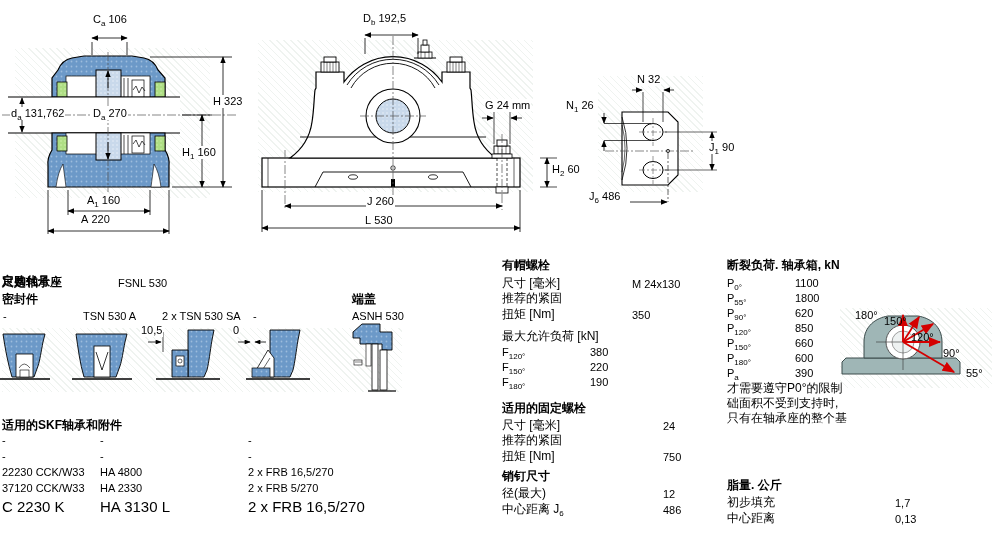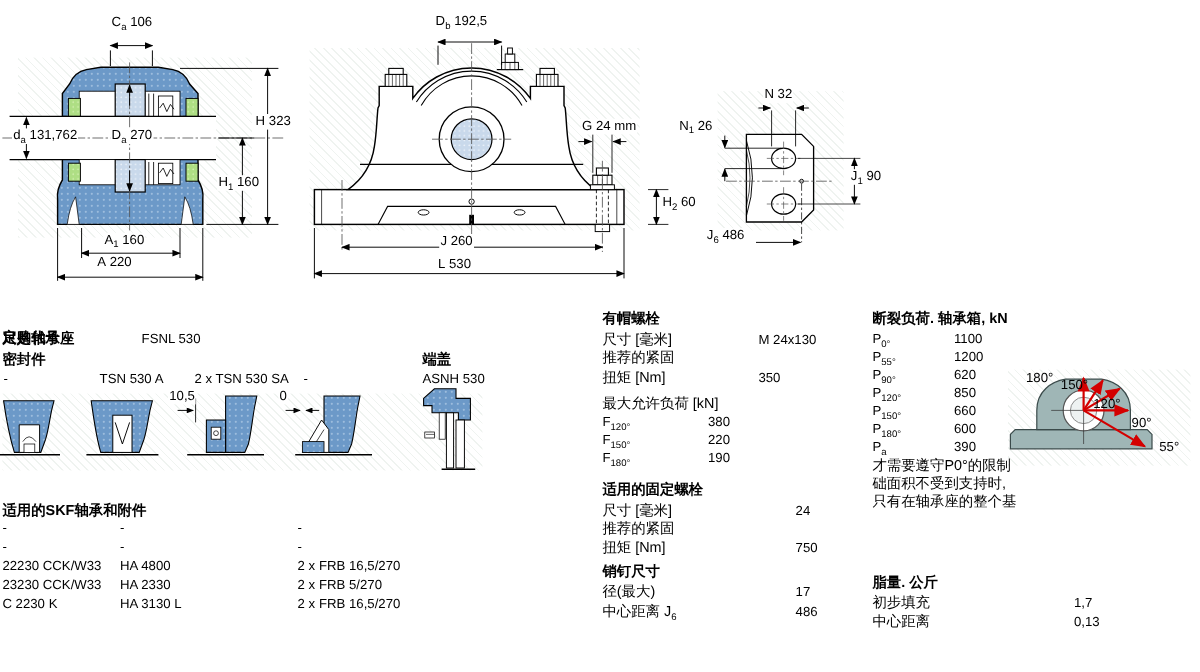--- a/index.html
+++ b/index.html
@@ -342,22 +342,22 @@
   <div class="t" style="left:83px;top:309px">TSN 530 A</div>
   <div class="t" style="left:162px;top:309px">2 x TSN 530 SA</div>
   <div class="t" style="left:253px;top:309px">-</div>
   <div class="t" style="left:352px;top:309px">ASNH 530</div>
 
   <div class="t cn b" style="left:2px;top:418px">适用的SKF轴承和附件</div>
   <div class="abs" style="left:2px;top:434px">
     <div style="height:16px;font-size:11px"><span class="cell" style="width:98px">-</span><span class="cell" style="width:148px">-</span><span class="cell">-</span></div>
     <div style="height:16px;font-size:11px"><span class="cell" style="width:98px">-</span><span class="cell" style="width:148px">-</span><span class="cell">-</span></div>
     <div style="height:16px;font-size:11px"><span class="cell" style="width:98px">22230 CCK/W33</span><span class="cell" style="width:148px">HA 4800</span><span class="cell">2 x FRB 16,5/270</span></div>
-    <div style="height:16px;font-size:11px"><span class="cell" style="width:98px">23230 CCK/W33</span><span class="cell" style="width:148px">HA 2330</span><span class="cell">2 x FRB 5/270</span></div>
-    <div style="height:16px;font-size:11px"><span class="cell" style="width:98px">C 2230 K</span><span class="cell" style="width:148px">HA 3130 L</span><span class="cell">2 x FRB 16,5/270</span></div>
+    <div style="height:16px;font-size:11px"><span class="cell" style="width:98px">37120 CCK/W33</span><span class="cell" style="width:148px">HA 2330</span><span class="cell">2 x FRB 5/270</span></div>
+    <div style="height:16px;font-size:15px"><span class="cell" style="width:98px">C 2230 K</span><span class="cell" style="width:148px">HA 3130 L</span><span class="cell">2 x FRB 16,5/270</span></div>
   </div>
 
   <div class="t cn b" style="left:502px;top:258px">有帽螺栓</div>
   <div class="t cn" style="left:502px;top:276px">尺寸 [毫米]</div>
   <div class="t" style="left:632px;top:277px">M 24x130</div>
   <div class="t cn" style="left:502px;top:291px">推荐的紧固</div>
   <div class="t cn" style="left:502px;top:307px">扭矩 [Nm]</div>
   <div class="t" style="left:632px;top:308px">350</div>
   <div class="t cn" style="left:502px;top:329px">最大允许负荷 [kN]</div>
   <div class="t" style="left:502px;top:345px"><span>F</span><sub>120°</sub></div>
@@ -368,29 +368,29 @@
   <div class="t" style="left:590px;top:375px">190</div>
 
   <div class="t cn b" style="left:502px;top:401px">适用的固定螺栓</div>
   <div class="t cn" style="left:502px;top:418px">尺寸 [毫米]</div>
   <div class="t" style="left:663px;top:419px">24</div>
   <div class="t cn" style="left:502px;top:433px">推荐的紧固</div>
   <div class="t cn" style="left:502px;top:449px">扭矩 [Nm]</div>
   <div class="t" style="left:663px;top:450px">750</div>
   <div class="t cn b" style="left:502px;top:469px">销钉尺寸</div>
   <div class="t cn" style="left:502px;top:486px">径(最大)</div>
-  <div class="t" style="left:663px;top:487px">17</div>
+  <div class="t" style="left:663px;top:487px">12</div>
   <div class="t cn" style="left:502px;top:502px"><span>中心距离 J</span><sub>6</sub></div>
   <div class="t" style="left:663px;top:503px">486</div>
 
   <div class="t cn b" style="left:727px;top:258px">断裂负荷.  轴承箱, kN</div>
   <div class="t" style="left:727px;top:276px"><span>P</span><sub>0°</sub></div>
   <div class="t" style="left:795px;top:276px">1100</div>
   <div class="t" style="left:727px;top:291px"><span>P</span><sub>55°</sub></div>
-  <div class="t" style="left:795px;top:291px">1200</div>
+  <div class="t" style="left:795px;top:291px">1800</div>
   <div class="t" style="left:727px;top:306px"><span>P</span><sub>90°</sub></div>
   <div class="t" style="left:795px;top:306px">620</div>
   <div class="t" style="left:727px;top:321px"><span>P</span><sub>120°</sub></div>
   <div class="t" style="left:795px;top:321px">850</div>
   <div class="t" style="left:727px;top:336px"><span>P</span><sub>150°</sub></div>
   <div class="t" style="left:795px;top:336px">660</div>
   <div class="t" style="left:727px;top:351px"><span>P</span><sub>180°</sub></div>
   <div class="t" style="left:795px;top:351px">600</div>
   <div class="t" style="left:727px;top:366px"><span>P</span><sub>a</sub></div>
   <div class="t" style="left:795px;top:366px">390</div>

